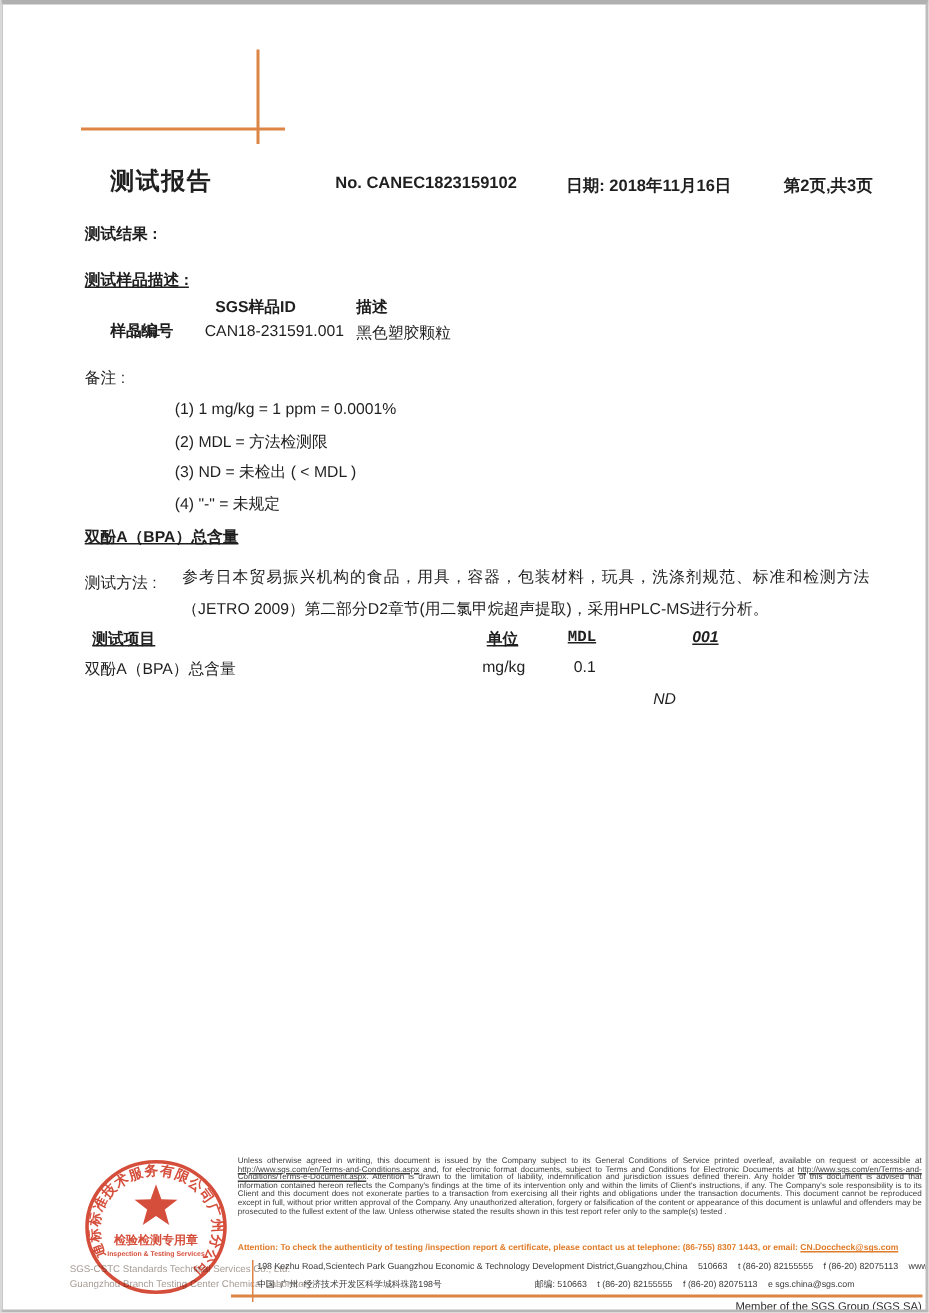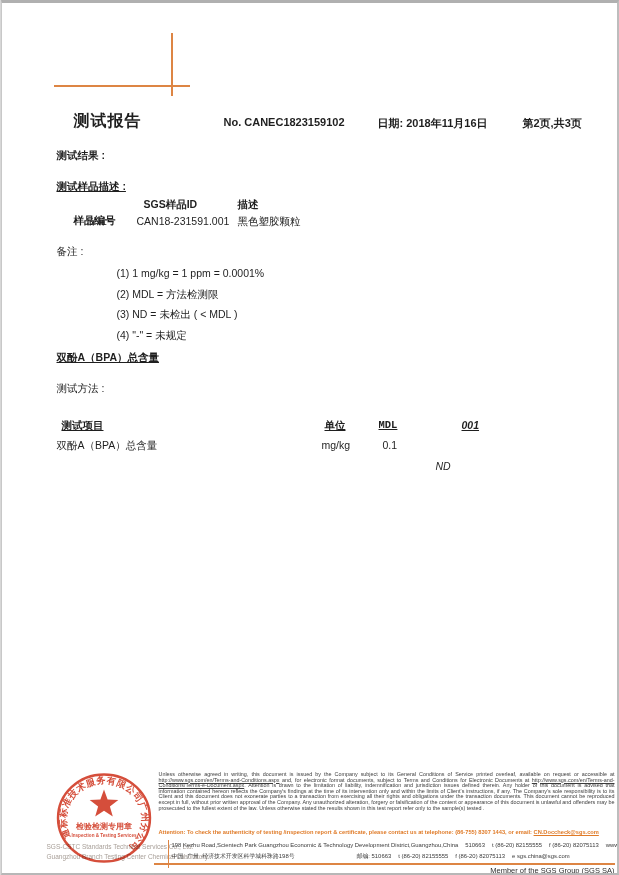--- a/index.html
+++ b/index.html
@@ -50,20 +50,21 @@
   <div class="abs t" style="left:236px;top:212px;">黑色塑胶颗粒</div>
 
   <div class="abs t" style="left:55px;top:242px;">备注 :</div>
   <div class="abs t" style="left:115px;top:264px;">(1) 1 mg/kg = 1 ppm = 0.0001%</div>
   <div class="abs t" style="left:115px;top:285px;">(2) MDL = 方法检测限</div>
   <div class="abs t" style="left:115px;top:305px;">(3) ND = 未检出 ( &lt; MDL )</div>
   <div class="abs t" style="left:115px;top:326px;">(4) "-" = 未规定</div>
 
   <div class="abs t b u" style="left:55px;top:348px;">双酚A（BPA）总含量</div>
   <div class="abs t" style="left:55px;top:379px;">测试方法 :</div>
+  <div class="abs" style="left:120px;top:372px;width:458px;font-size:10.5px;line-height:20.5px;text-align:justify;color:#1f1f1f;">参考日本贸易振兴机构的食品，用具，容器，包装材料，玩具，洗涤剂规范、标准和检测方法（JETRO 2009）第二部分D2章节(用二氯甲烷超声提取)，采用HPLC-MS进行分析。</div>
 
   <div class="abs t b u" style="left:60px;top:416px;">测试项目</div>
   <div class="abs t b u" style="left:323px;top:416px;text-decoration:underline;">单位</div>
   <div class="abs t b u" style="left:377px;top:416px;font-family:Liberation Mono, monospace;">MDL</div>
   <div class="abs t b u it" style="left:432px;top:416px;padding-left:28px;">001</div>
   <div class="abs t" style="left:55px;top:436px;">双酚A（BPA）总含量</div>
   <div class="abs t" style="left:320px;top:436px;">mg/kg</div>
   <div class="abs t" style="left:381px;top:436px;">0.1</div>
   <div class="abs t" style="left:434px;top:457px;font-style:italic;">ND</div>
 

